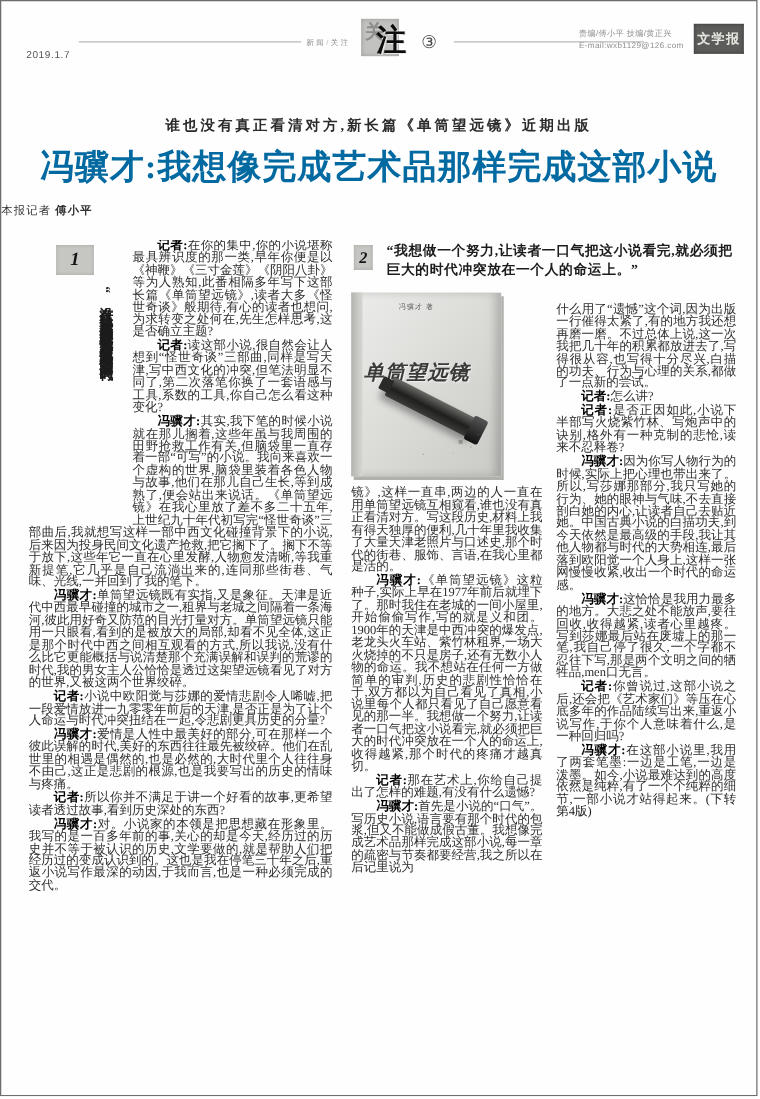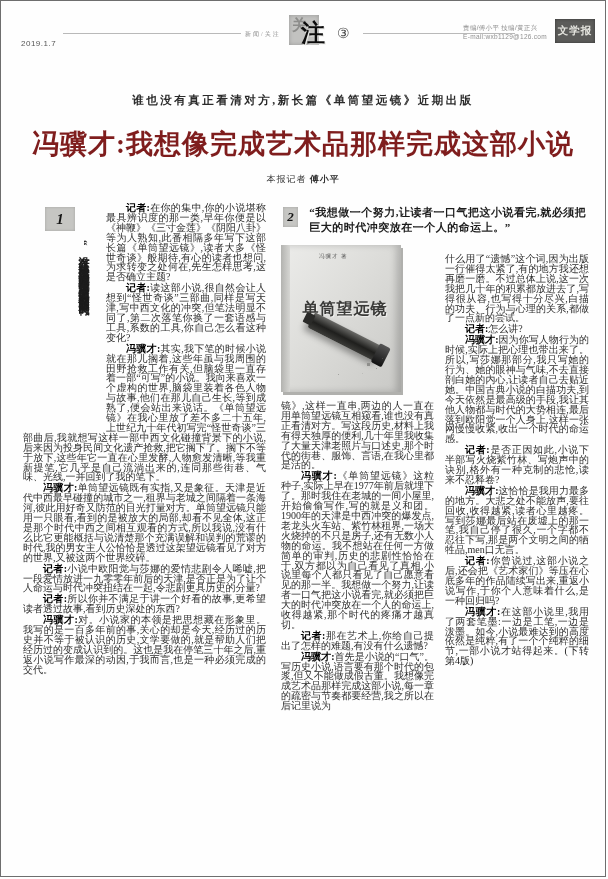--- a/index.html
+++ b/index.html
@@ -23,23 +23,23 @@
     font-weight:900;text-shadow:1px 1px 0 #e8e8e6;}
   .hdr-badge{position:absolute;left:316px;top:8px;font-size:14px;color:#444;}
   .hdr-credits{position:absolute;right:48px;top:6px;font-size:6.5px;line-height:9px;color:#8f8f8f;
     text-align:left;font-family:"Liberation Sans",sans-serif;letter-spacing:.3px;}
   .masthead{position:absolute;right:0;top:2px;width:40px;height:24px;background:#5c5c5a;
     color:#e6e6e0;font-size:10.5px;font-weight:700;letter-spacing:1px;
     display:flex;align-items:center;justify-content:center;box-shadow:inset 0 0 3px #333;margin-left:40px;}
   
   .kicker{margin-top:26px;text-align:center;font-size:11.5px;font-weight:600;
     letter-spacing:2.5px;color:#2b2b2b;}
-  .headline{margin-top:18px;text-align:center;font-size:27px;font-weight:900;
-    letter-spacing:1px;color:#7f1d1d;}
-  .byline{margin-top:11px;text-align:center;font-size:9px;color:#333;letter-spacing:1px;font-family:Liberation Serif, serif;}
+  .headline{margin-top:7px;text-align:center;font-size:27px;font-weight:900;
+    letter-spacing:1px;color:#0369a1;}
+  .byline{margin-top:11px;text-align:left;font-size:9px;color:#333;letter-spacing:1px;font-family:Liberation Serif, serif;}
   .byline b{font-weight:900;}
   
   .bodywrap{display:flex;gap:15px;margin:17px 16px 0 22px;height:688px;overflow:hidden;}
   .col1{width:243px;}
   .rightzone{flex:1;display:flex;flex-direction:column;}
   .cols23{display:flex;gap:11px;flex:1;}
   .col2{width:153px;}
   .col3{flex:1;padding-top:10px;}
   p.para{margin:0 0 1px 0;font-size:10px;line-height:9.9px;text-align:justify;
     text-indent:2em;color:#2d2d2d;}
@@ -57,23 +57,23 @@
   .pq2{display:flex;gap:11px;align-items:flex-start;margin:2px 0 9px 2px;}
   .badge2{width:26px;height:20px;font-size:13px;margin-top:2px;}
   .pq2-text{font-size:11px;font-weight:800;line-height:15px;color:#1c1c1c;letter-spacing:.5px;}
   
   .book{position:relative;width:120px;height:147px;margin:1px 0 9px 0;
     background:linear-gradient(128deg,#ececea 0%,#dddddab0 45%,#c9c9c6 100%),#dcdcd9;
     box-shadow:2px 3px 0 #b0b0ad, inset -5px 0 7px rgba(0,0,0,.18);}
   .book-spine{position:absolute;left:0;top:0;width:9px;height:100%;
     background:linear-gradient(90deg,#b3b3b0,#d6d6d3);}
   .book-author{position:absolute;left:38px;top:8px;font-size:5.5px;color:#555;letter-spacing:1px;}
-  .book-title{position:absolute;left:10px;top:54px;width:108px;text-align:center;
+  .book-title{position:absolute;left:10px;top:54px;width:108px;text-align:left;
     font-size:16px;font-weight:900;color:#3a3a38;letter-spacing:1px;
-    text-shadow:1px 1px 1px #f2f2f0;}
+    text-shadow:1px 1px 1px #f2f2f0;font-style:italic;}
   .scope{position:absolute;left:26px;top:84px;width:78px;height:17px;
     background:linear-gradient(180deg,#6b6b68,#1f1f1d 55%,#3c3c39);
     transform:rotate(27deg);border-radius:2px;
     box-shadow:-3px 4px 6px rgba(0,0,0,.35);}
   .scope-eye{position:absolute;right:-6px;top:-2px;width:12px;height:21px;
     background:linear-gradient(180deg,#555,#111);border-radius:2px;}
   .scope-tip{position:absolute;left:-7px;top:3px;width:9px;height:11px;
     background:#2a2a28;border-radius:1px;}
   .debris{position:absolute;left:86px;top:118px;width:3px;height:3px;background:#8f8f8c;
     box-shadow:8px 4px 0 -1px #9b9b98, -30px 10px 0 -1px #a3a3a0, 14px -6px 0 -1px #88888555,
@@ -115,20 +115,21 @@
       <div class="pq1">
         <div class="badge badge1">1</div>
         <div class="pq1-text">“没有什么比单筒望远镜更能够概括与说清楚那个充满误解和误判的荒谬的时代”</div>
       </div>
       <div>
           <p class="para"><b>记者:</b>在你的集中,你的小说堪称最具辨识度的那一类,早年你便是以《神鞭》《三寸金莲》《阴阳八卦》等为人熟知,此番相隔多年写下这部长篇《单筒望远镜》,读者大多《怪世奇谈》般期待,有心的读者也想问,为求转变之处何在,先生怎样思考,这是否确立主题?</p>
           <p class="para"><b>记者:</b>读这部小说,很自然会让人想到“怪世奇谈”三部曲,同样是写天津,写中西文化的冲突,但笔法明显不同了,第二次落笔你换了一套语感与工具,系数的工具,你自己怎么看这种变化?</p>
           <p class="para"><b>冯骥才:</b>其实,我下笔的时候小说就在那儿搁着,这些年虽与我周围的田野抢救工作有关,但脑袋里一直存着一部“可写”的小说。我向来喜欢一个虚构的世界,脑袋里装着各色人物与故事,他们在那儿自己生长,等到成熟了,便会站出来说话。《单筒望远镜》在我心里放了差不多二十五年,上世纪九十年代初写完“怪世奇谈”三部曲后,我就想写这样一部中西文化碰撞背景下的小说,后来因为投身民间文化遗产抢救,把它搁下了。搁下不等于放下,这些年它一直在心里发酵,人物愈发清晰,等我重新提笔,它几乎是自己流淌出来的,连同那些街巷、气味、光线,一并回到了我的笔下。</p>
           <p class="para"><b>冯骥才:</b>单筒望远镜既有实指,又是象征。天津是近代中西最早碰撞的城市之一,租界与老城之间隔着一条海河,彼此用好奇又防范的目光打量对方。单筒望远镜只能用一只眼看,看到的是被放大的局部,却看不见全体,这正是那个时代中西之间相互观看的方式,所以我说,没有什么比它更能概括与说清楚那个充满误解和误判的荒谬的时代,我的男女主人公恰恰是透过这架望远镜看见了对方的世界,又被这两个世界绞碎。</p>
           <p class="para"><b>记者:</b>小说中欧阳觉与莎娜的爱情悲剧令人唏嘘,把一段爱情放进一九零零年前后的天津,是否正是为了让个人命运与时代冲突扭结在一起,令悲剧更具历史的分量?</p>
+          <p class="para"><b>冯骥才:</b>爱情是人性中最美好的部分,可在那样一个彼此误解的时代,美好的东西往往最先被绞碎。他们在乱世里的相遇是偶然的,也是必然的,大时代里个人往往身不由己,这正是悲剧的根源,也是我要写出的历史的情味与疼痛。</p>
           <p class="para"><b>记者:</b>所以你并不满足于讲一个好看的故事,更希望读者透过故事,看到历史深处的东西?</p>
           <p class="para"><b>冯骥才:</b>对。小说家的本领是把思想藏在形象里。我写的是一百多年前的事,关心的却是今天,经历过的历史并不等于被认识的历史,文学要做的,就是帮助人们把经历过的变成认识到的。这也是我在停笔三十年之后,重返小说写作最深的动因,于我而言,也是一种必须完成的交代。</p>
         </div>
     </div>
 
     <div class="rightzone">
       <div class="pq2">
         <div class="badge badge2">2</div>
         <div class="pq2-text">“我想做一个努力,让读者一口气把这小说看完,就必须把巨大的时代冲突放在一个人的命运上。”</div>
       </div>
@@ -148,22 +149,22 @@
               <p class="para cont">镜》,这样一直串,两边的人一直在用单筒望远镜互相窥看,谁也没有真正看清对方。写这段历史,材料上我有得天独厚的便利,几十年里我收集了大量天津老照片与口述史,那个时代的街巷、服饰、言语,在我心里都是活的。</p>
               <p class="para"><b>冯骥才:</b>《单筒望远镜》这粒种子,实际上早在1977年前后就埋下了。那时我住在老城的一间小屋里,开始偷偷写作,写的就是义和团。1900年的天津是中西冲突的爆发点,老龙头火车站、紫竹林租界,一场大火烧掉的不只是房子,还有无数小人物的命运。我不想站在任何一方做简单的审判,历史的悲剧性恰恰在于,双方都以为自己看见了真相,小说里每个人都只看见了自己愿意看见的那一半。我想做一个努力,让读者一口气把这小说看完,就必须把巨大的时代冲突放在一个人的命运上,收得越紧,那个时代的疼痛才越真切。</p>
               <p class="para"><b>记者:</b>那在艺术上,你给自己提出了怎样的难题,有没有什么遗憾?</p>
               <p class="para"><b>冯骥才:</b>首先是小说的“口气”。写历史小说,语言要有那个时代的包浆,但又不能做成假古董。我想像完成艺术品那样完成这部小说,每一章的疏密与节奏都要经营,我之所以在后记里说为</p>
             </div>
         </div>
         <div class="col3">
           <div>
               <p class="para cont">什么用了“遗憾”这个词,因为出版一行催得太紧了,有的地方我还想再磨一磨。不过总体上说,这一次我把几十年的积累都放进去了,写得很从容,也写得十分尽兴,白描的功夫、行为与心理的关系,都做了一点新的尝试。</p>
               <p class="para"><b>记者:</b>怎么讲?</p>
+              <p class="para"><b>记者:</b>是否正因如此,小说下半部写火烧紫竹林、写炮声中的诀别,格外有一种克制的悲怆,读来不忍释卷?</p>
               <p class="para"><b>冯骥才:</b>因为你写人物行为的时候,实际上把心理也带出来了。所以,写莎娜那部分,我只写她的行为、她的眼神与气味,不去直接剖白她的内心,让读者自己去贴近她。中国古典小说的白描功夫,到今天依然是最高级的手段,我让其他人物都与时代的大势相连,最后落到欧阳觉一个人身上,这样一张网慢慢收紧,收出一个时代的命运感。</p>
-              <p class="para"><b>记者:</b>是否正因如此,小说下半部写火烧紫竹林、写炮声中的诀别,格外有一种克制的悲怆,读来不忍释卷?</p>
               <p class="para"><b>冯骥才:</b>这恰恰是我用力最多的地方。大悲之处不能放声,要往回收,收得越紧,读者心里越疼。写到莎娜最后站在废墟上的那一笔,我自己停了很久,一个字都不忍往下写,那是两个文明之间的牺牲品,men口无言。</p>
               <p class="para"><b>记者:</b>你曾说过,这部小说之后,还会把《艺术家们》等压在心底多年的作品陆续写出来,重返小说写作,于你个人意味着什么,是一种回归吗?</p>
               <p class="para"><b>冯骥才:</b>在这部小说里,我用了两套笔墨:一边是工笔,一边是泼墨。如今,小说最难达到的高度依然是纯粹,有了一个个纯粹的细节,一部小说才站得起来。<span class="continued">(下转第4版)</span></p>
             </div>
         </div>
       </div>
     </div>
 
   </div>
 </div>

